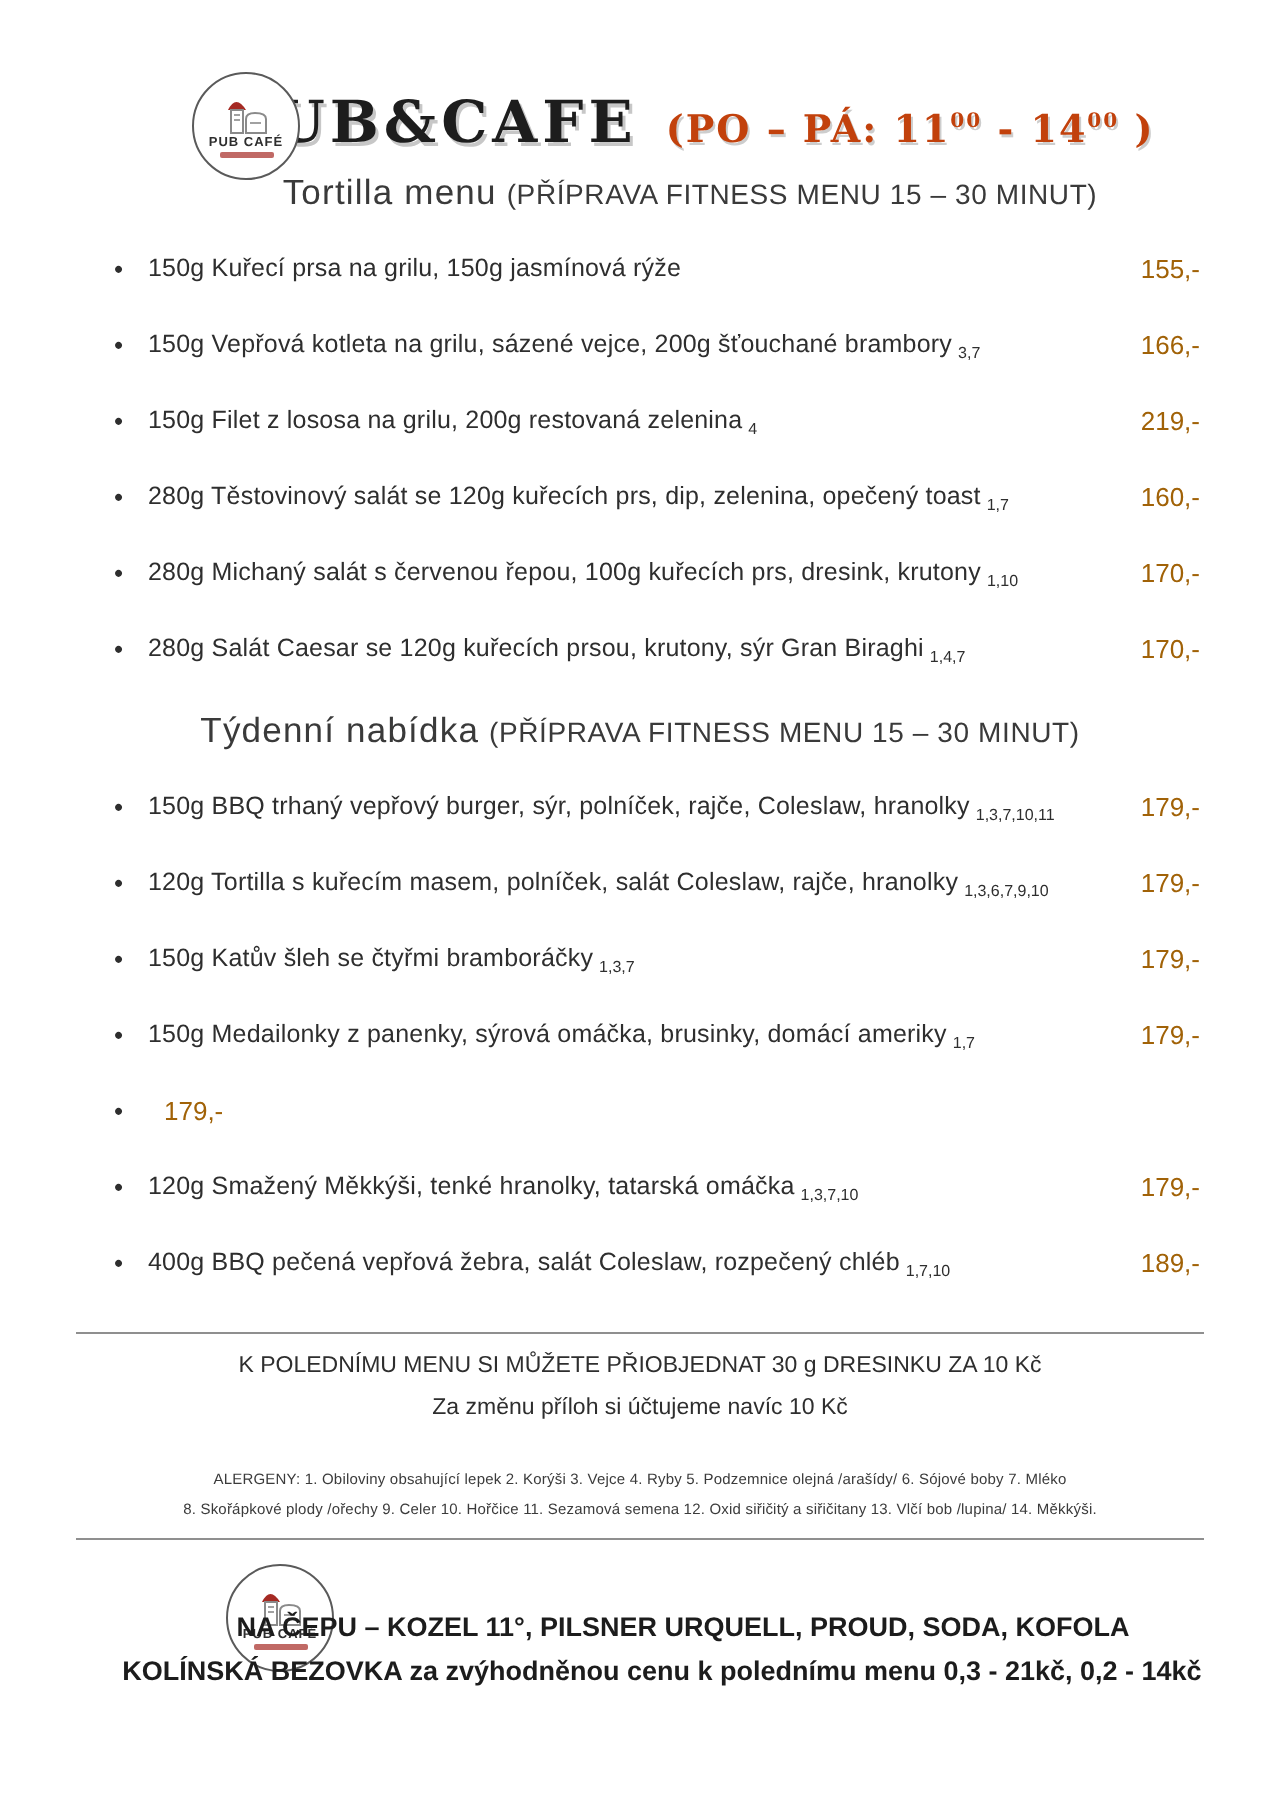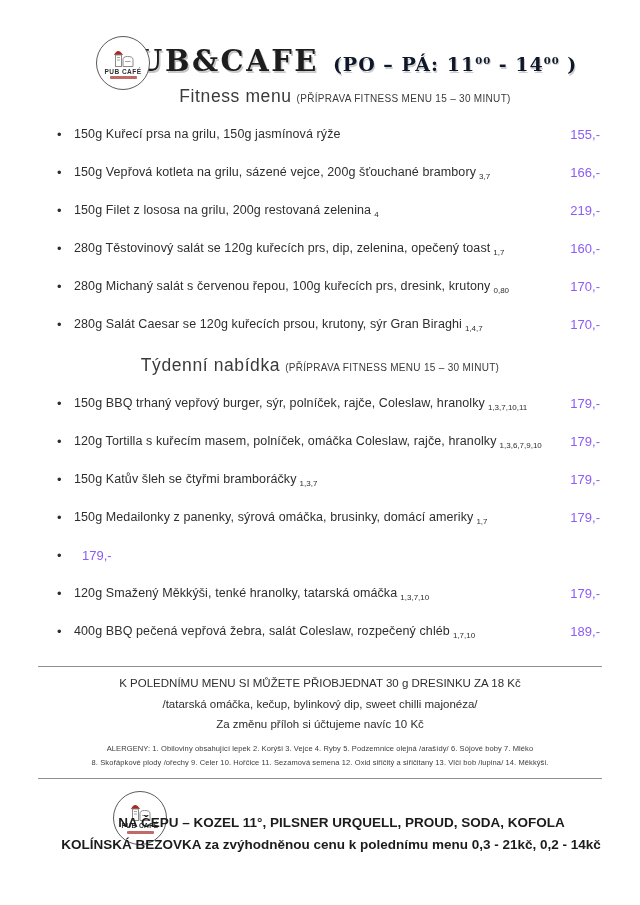--- a/index.html
+++ b/index.html
@@ -18,40 +18,40 @@
   .logo-tagline{width:27px;height:3px;background:#a52a23;opacity:.7;border-radius:1px;margin-top:1.5px;}
   
   .header{padding-top:44px;text-align:center;padding-left:50px;}
   .title-line{white-space:nowrap;}
   .menu-title{
     font-family:"DejaVu Serif",serif;font-weight:bold;font-size:29px;letter-spacing:2.5px;
     color:#1d1d1d;text-shadow:1.5px 2px 0 rgba(130,130,130,.45);
   }
   .opening-hours{
     font-family:"DejaVu Serif",serif;font-weight:bold;font-size:19px;letter-spacing:1px;
-    color:#0f172a;margin-left:14px;text-shadow:1px 1.5px 0 rgba(130,130,130,.4);margin-top:40px;
+    color:#c2410c;margin-left:14px;text-shadow:1px 1.5px 0 rgba(130,130,130,.4);margin-top:40px;
   }
   .opening-hours sup{font-size:10px;}
   .section-heading{margin-top:8px;white-space:nowrap;}
   .section-heading.second{text-align:center;padding-left:0;margin-top:12px;margin-bottom:2px;}
   .section-title{font-size:17.5px;letter-spacing:.6px;color:#3a3a3a;}
-  .section-note{font-size:10px;letter-spacing:.3px;color:#3a3a3a;margin-left:5px;}
+  .section-note{font-size:14px;letter-spacing:.3px;color:#3a3a3a;margin-left:5px;}
   
   .menu-list{margin-top:8px;}
   .menu-item{height:38px;display:flex;align-items:center;padding:0 40px 0 57px;box-sizing:border-box;}
   .bullet{width:17px;font-size:13px;color:#2e2e2e;flex:0 0 auto;}
   .item-text{flex:1 1 auto;font-size:12.5px;letter-spacing:.1px;white-space:nowrap;color:#2e2e2e;}
   .allerg{font-size:8px;position:relative;top:2.5px;margin-left:3px;letter-spacing:0;color:#2e2e2e;}
-  .price{flex:0 0 auto;font-size:13px;margin-left:8px;color:#8b5cf6;}
+  .price{flex:0 0 auto;font-size:13px;margin-left:8px;color:#a16207;}
   
   .divider{border:none;border-top:1px solid #8f8f8f;margin:16px 38px 0 38px;}
   .divider.second{margin-top:7px;}
   .notes{margin-top:6px;text-align:center;}
   .note-line{font-size:11.5px;line-height:20.5px;color:#2e2e2e;}
-  .allergens{margin-top:7px;text-align:center;}
+  .allergens{margin-top:19px;text-align:center;}
   .allergens-line{font-size:7.5px;line-height:14.5px;color:#3b3b3b;letter-spacing:.1px;}
   
   .bottom-block{position:relative;margin-top:12px;height:84px;}
   .logo-bottom{position:absolute;left:113px;top:0;}
   .tap-line{position:absolute;top:24px;left:0;width:100%;text-align:center;padding-left:43px;box-sizing:border-box;
     font-size:13.5px;font-weight:bold;color:#1c1c1c;white-space:nowrap;}
   .promo-line{position:absolute;top:46px;left:0;width:100%;text-align:center;
     font-size:13.5px;font-weight:bold;color:#1c1c1c;white-space:nowrap;padding-left:11px;}
 </style>
 </head>
@@ -72,21 +72,21 @@
       <div class="logo-name">PUB CAFÉ</div>
       <div class="logo-tagline"></div>
     </div>
   </div>
 
   <div class="header">
     <div class="title-line">
       <span class="menu-title">PUB&amp;CAFE</span><span class="opening-hours"><span>(PO – PÁ: </span><span>11</span><sup>00</sup><span> - </span><span>14</span><sup>00</sup><span> )</span></span>
     </div>
     <div class="section-heading">
-      <span class="section-title">Fitness menu</span><span class="section-note">(PŘÍPRAVA FITNESS MENU 15 – 30 MINUT)</span>
+      <span class="section-title">Tortilla menu</span><span class="section-note">(PŘÍPRAVA FITNESS MENU 15 – 30 MINUT)</span>
     </div>
   </div>
 
   <div class="menu-list">
 
       <div class="menu-item">
         <span class="bullet">•</span>
         <span class="item-text"><span>150g Kuřecí prsa na grilu,  150g jasmínová rýže</span><span class="allerg"></span></span>
         <span class="price">155,-</span>
       </div>
@@ -104,21 +104,21 @@
       </div>
 
       <div class="menu-item">
         <span class="bullet">•</span>
         <span class="item-text"><span>280g Těstovinový salát se 120g kuřecích prs, dip, zelenina, opečený toast</span><span class="allerg">1,7</span></span>
         <span class="price">160,-</span>
       </div>
 
       <div class="menu-item">
         <span class="bullet">•</span>
-        <span class="item-text"><span>280g Michaný salát s červenou řepou, 100g kuřecích prs, dresink, krutony</span><span class="allerg">0,80</span></span>
+        <span class="item-text"><span>280g Michaný salát s červenou řepou, 100g kuřecích prs, dresink, krutony</span><span class="allerg">1,10</span></span>
         <span class="price">170,-</span>
       </div>
 
       <div class="menu-item">
         <span class="bullet">•</span>
         <span class="item-text"><span>280g Salát Caesar se 120g kuřecích prsou, krutony, sýr Gran Biraghi</span><span class="allerg">1,4,7</span></span>
         <span class="price">170,-</span>
       </div>
     </div>
 
@@ -129,21 +129,21 @@
   <div class="menu-list">
 
       <div class="menu-item">
         <span class="bullet">•</span>
         <span class="item-text"><span>150g BBQ trhaný vepřový burger, sýr, polníček, rajče, Coleslaw, hranolky</span><span class="allerg">1,3,7,10,11</span></span>
         <span class="price">179,-</span>
       </div>
 
       <div class="menu-item">
         <span class="bullet">•</span>
-        <span class="item-text"><span>120g Tortilla s kuřecím masem, polníček, omáčka Coleslaw, rajče, hranolky</span><span class="allerg">1,3,6,7,9,10</span></span>
+        <span class="item-text"><span>120g Tortilla s kuřecím masem, polníček, salát Coleslaw, rajče, hranolky</span><span class="allerg">1,3,6,7,9,10</span></span>
         <span class="price">179,-</span>
       </div>
 
       <div class="menu-item">
         <span class="bullet">•</span>
         <span class="item-text"><span>150g Katův šleh se čtyřmi bramboráčky</span><span class="allerg">1,3,7</span></span>
         <span class="price">179,-</span>
       </div>
 
       <div class="menu-item">
@@ -167,23 +167,22 @@
         <span class="bullet">•</span>
         <span class="item-text"><span>400g BBQ pečená vepřová žebra, salát Coleslaw, rozpečený chléb</span><span class="allerg">1,7,10</span></span>
         <span class="price">189,-</span>
       </div>
     </div>
 
   <hr class="divider">
 
   <div class="notes">
 
-      <div class="note-line">K POLEDNÍMU MENU SI MŮŽETE PŘIOBJEDNAT 30 g DRESINKU ZA 18 Kč</div>
-
-      <div class="note-line">/tatarská omáčka, kečup, bylinkový dip, sweet chilli majonéza/</div>
+      <div class="note-line">K POLEDNÍMU MENU SI MŮŽETE PŘIOBJEDNAT 30 g DRESINKU ZA 10 Kč</div>
+
 
 
       <div class="note-line">Za změnu příloh si účtujeme navíc 10 Kč</div>
     </div>
 
   <div class="allergens">
 
       <div class="allergens-line">ALERGENY: 1. Obiloviny obsahující lepek 2. Korýši 3. Vejce 4. Ryby 5. Podzemnice olejná /arašídy/ 6. Sójové boby 7. Mléko</div>
 
       <div class="allergens-line">8. Skořápkové plody /ořechy 9. Celer 10. Hořčice 11. Sezamová semena 12. Oxid siřičitý a siřičitany 13. Vlčí bob /lupina/ 14. Měkkýši.</div>

